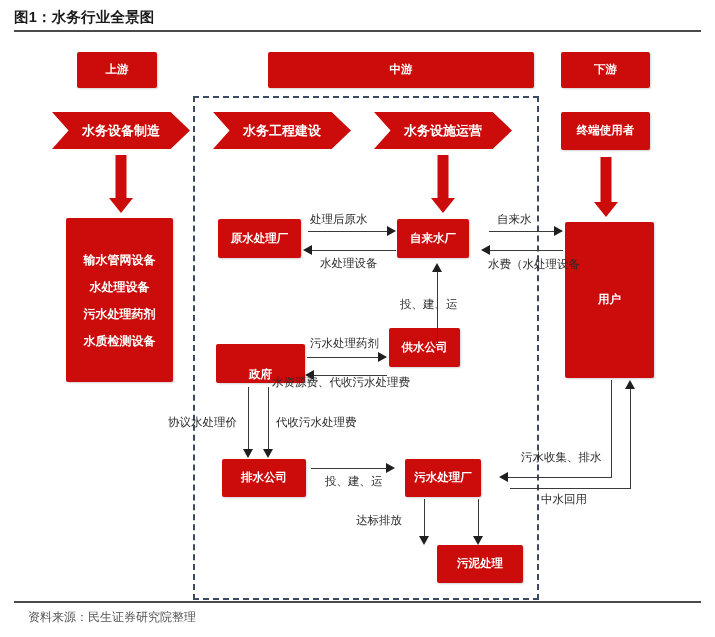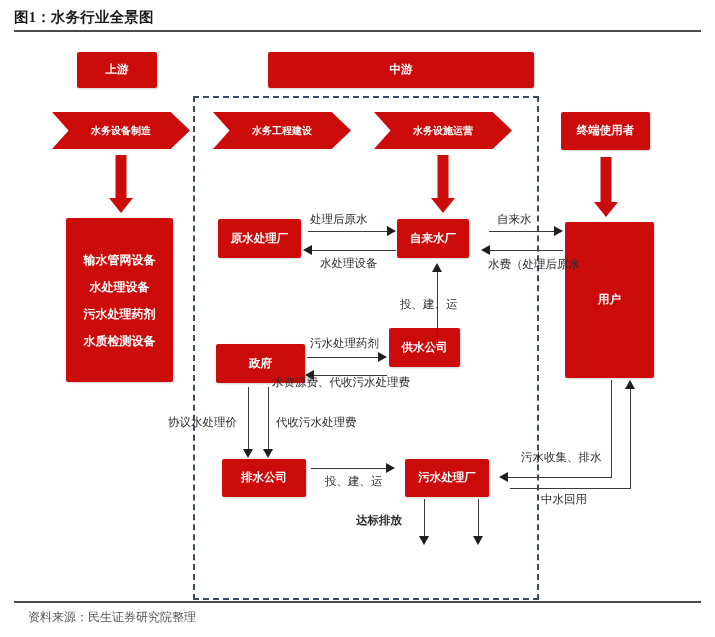--- a/index.html
+++ b/index.html
@@ -10,21 +10,21 @@
     position:relative;
     overflow:hidden;
     color:#222;
   }
   #stage{position:absolute;left:0;top:0;width:715px;height:637px;}
 
   
   .title{
     position:absolute;left:14px;top:8px;
     font-size:14.5px;font-weight:bold;color:#1a1a1a;
-    letter-spacing:0.2px;white-space:nowrap;font-family:Liberation Serif, serif;
+    letter-spacing:0.2px;white-space:nowrap;
   }
   .title-rule{
     position:absolute;left:14px;top:30px;width:687px;height:2px;background:#4a4a4a;
   }
   .footer-rule{
     position:absolute;left:14px;top:601px;width:687px;height:2px;background:#4a4a4a;
   }
   .source{
     position:absolute;left:28px;top:609px;
     font-size:12px;color:#555;white-space:nowrap;
@@ -44,21 +44,21 @@
     line-height:1.5;
     box-sizing:border-box;
   }
   .rbox.hdr{font-size:11.5px;}
   .rbox.big{font-size:12px;flex-direction:column;gap:9px;}
 
   
   .chev{
     position:absolute;
     background:#cc0b0b;
-    color:#fff;font-weight:bold;font-size:10px;
+    color:#fff;font-weight:bold;font-size:13px;
     display:flex;align-items:center;justify-content:center;
     clip-path:polygon(0% 0%, 86% 0%, 100% 50%, 86% 100%, 0% 100%, 12% 50%);
     box-sizing:border-box;
   }
 
   
   .dashed-region{
     position:absolute;
     border:2px dashed #3b4a63;
     box-sizing:border-box;
@@ -107,20 +107,23 @@
   <div class="title-rule"></div>
 
   <div class="dashed-region" style="left:193px;top:96px;width:346px;height:504px;"></div>
 
   <div class="rbox hdr" style="left:77px;top:52px;width:80px;height:36px;">
     <span>上游</span>
   </div>
   <div class="rbox hdr" style="left:268px;top:52px;width:266px;height:36px;">
     <span>中游</span>
   </div>
+  <div class="rbox hdr" style="left:561px;top:52px;width:89px;height:36px;">
+    <span>下游</span>
+  </div>
 
   <div class="chev" style="left:52px;top:112px;width:138px;height:37px;">
     <span>水务设备制造</span>
   </div>
   <div class="chev" style="left:213px;top:112px;width:138px;height:37px;">
     <span>水务工程建设</span>
   </div>
   <div class="chev" style="left:374px;top:112px;width:138px;height:37px;">
     <span>水务设施运营</span>
   </div>
@@ -148,52 +151,55 @@
     <span>污水处理药剂</span>
     <span>水质检测设备</span>
   </div>
 
   <div class="rbox" style="left:218px;top:219px;width:83px;height:39px;">
     <span>原水处理厂</span>
   </div>
   <div class="rbox" style="left:397px;top:219px;width:72px;height:39px;">
     <span>自来水厂</span>
   </div>
-  <div class="rbox" style="left:216px;top:344px;width:89px;height:39px;">
+  <div class="rbox" style="left:216px;top:344px;width:89px;height:39px;align-items:flex-end;">
     <span>政府</span>
   </div>
   <div class="rbox" style="left:389px;top:328px;width:71px;height:39px;">
     <span>供水公司</span>
   </div>
   <div class="rbox" style="left:222px;top:459px;width:84px;height:38px;">
     <span>排水公司</span>
   </div>
-  <div class="rbox" style="left:405px;top:459px;width:84px;height:38px;">
+  <div class="rbox" style="left:405px;top:459px;width:76px;height:38px;">
     <span>污水处理厂</span>
+  </div>
+  <div class="rbox" style="left:437px;top:545px;width:86px;height:38px;">
+    <span>污泥处理</span>
   </div>
 
   <div class="rbox" style="left:565px;top:222px;width:89px;height:156px;">
     <span>用户</span>
   </div>
 
   <div class="hline" style="left:308px;top:231px;width:80px;"></div>
   <div class="ahead-r" style="left:387px;top:226px;"></div>
   <div class="elabel" style="left:310px;top:212px;">处理后原水</div>
 
   <div class="hline" style="left:312px;top:250px;width:84px;"></div>
   <div class="ahead-l" style="left:303px;top:245px;"></div>
   <div class="elabel" style="left:320px;top:256px;">水处理设备</div>
 
   <div class="hline" style="left:489px;top:231px;width:66px;"></div>
   <div class="ahead-r" style="left:554px;top:226px;"></div>
   <div class="elabel" style="left:497px;top:212px;">自来水</div>
 
   <div class="hline" style="left:489px;top:250px;width:74px;"></div>
   <div class="ahead-l" style="left:481px;top:245px;"></div>
-  <div class="elabel" style="left:488px;top:257px;">水费（处理后原水</div>
+  <div class="elabel" style="left:488px;top:257px;">水费（水处理设备</div>
 
   <div class="vline" style="left:437px;top:272px;height:72px;"></div>
   <div class="ahead-u" style="left:432px;top:263px;"></div>
   <div class="elabel" style="left:400px;top:297px;">投、建、运</div>
 
   <div class="hline" style="left:307px;top:357px;width:72px;"></div>
   <div class="ahead-r" style="left:378px;top:352px;"></div>
   <div class="elabel" style="left:310px;top:336px;">污水处理药剂</div>
 
   <div class="hline" style="left:314px;top:375px;width:73px;"></div>
@@ -207,21 +213,21 @@
   <div class="vline" style="left:268px;top:387px;height:63px;"></div>
   <div class="ahead-d" style="left:263px;top:449px;"></div>
   <div class="elabel" style="left:276px;top:415px;">代收污水处理费</div>
 
   <div class="hline" style="left:311px;top:468px;width:76px;"></div>
   <div class="ahead-r" style="left:386px;top:463px;"></div>
   <div class="elabel" style="left:325px;top:474px;">投、建、运</div>
 
   <div class="vline" style="left:424px;top:499px;height:38px;"></div>
   <div class="ahead-d" style="left:419px;top:536px;"></div>
-  <div class="elabel" style="left:356px;top:513px;font-weight:bold;">达标排放</div>
+  <div class="elabel" style="left:356px;top:513px;">达标排放</div>
 
   <div class="vline" style="left:478px;top:499px;height:38px;"></div>
   <div class="ahead-d" style="left:473px;top:536px;"></div>
 
   <div class="vline" style="left:611px;top:380px;height:98px;"></div>
   <div class="hline" style="left:508px;top:477px;width:104px;"></div>
   <div class="ahead-l" style="left:499px;top:472px;"></div>
   <div class="elabel" style="left:521px;top:450px;">污水收集、排水</div>
 
   <div class="hline" style="left:510px;top:488px;width:121px;"></div>

